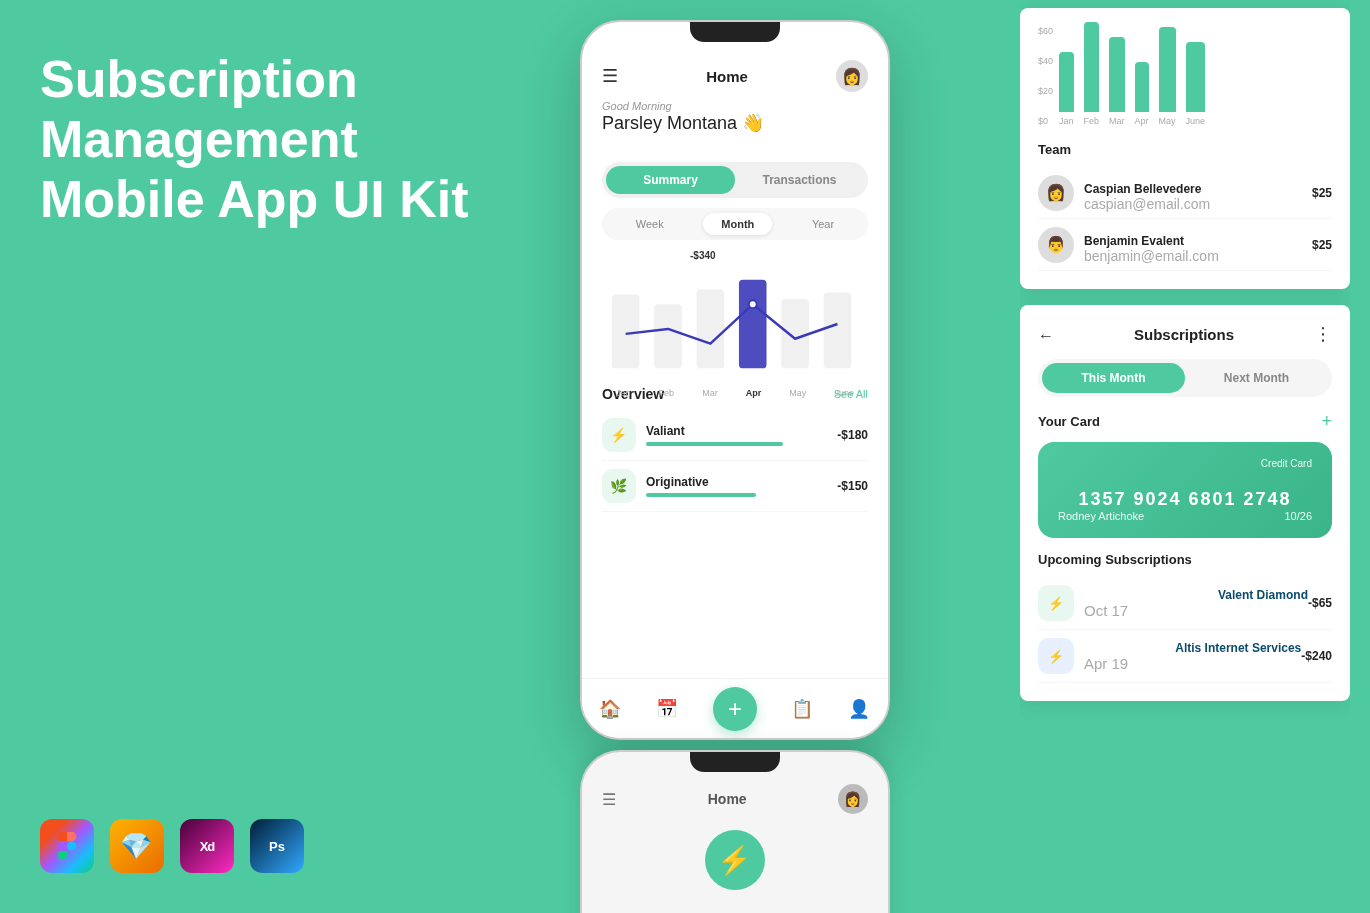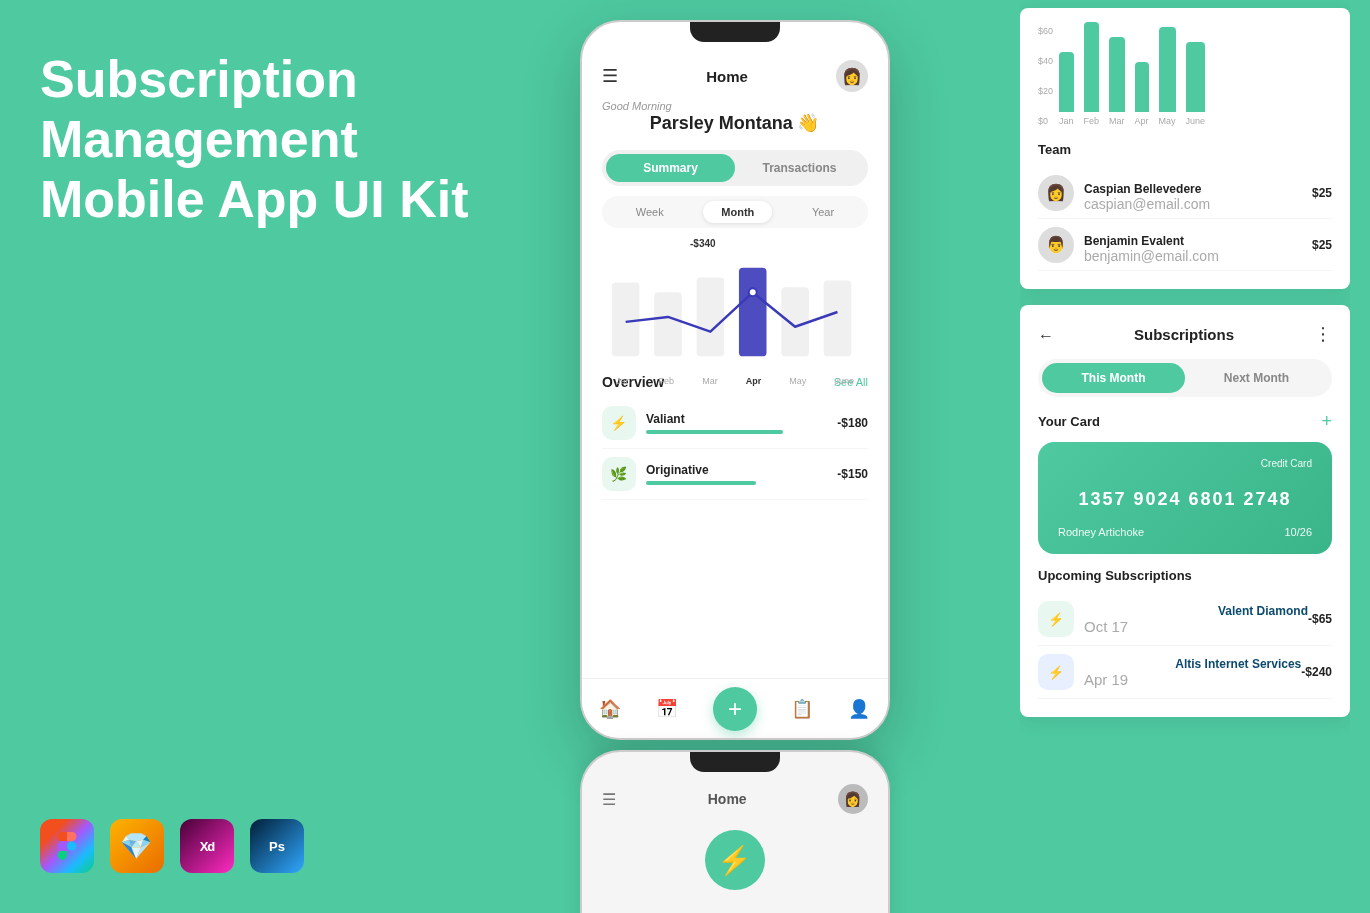--- a/index.html
+++ b/index.html
@@ -95,21 +95,21 @@
       background: #ddd;
       overflow: hidden;
       display: flex;
       align-items: center;
       justify-content: center;
       font-size: 16px;
     }
 
     
     .greeting-small { font-size: 11px; color: #999; margin-top: 0; font-style: italic; }
-    .greeting-name { font-size: 18px; font-weight: 700; color: #222; margin-bottom: 16px; text-align: center; }
+    .greeting-name { font-size: 18px; font-weight: 400; color: #222; margin-bottom: 28px; }
 
     
     .tab-bar {
       display: flex;
       border-radius: 25px;
       background: #f0f0f0;
       padding: 4px;
       margin-bottom: 10px;
     }
     .tab-btn {
@@ -369,21 +369,21 @@
     .add-btn { font-size: 18px; color: #4ec9a0; cursor: pointer; }
 
     .credit-card {
       background: linear-gradient(135deg, #4ec9a0, #3ab589);
       border-radius: 16px;
       padding: 16px 20px;
       color: white;
       margin-bottom: 14px;
     }
     .card-type { font-size: 10px; text-align: right; opacity: 0.9; margin-bottom: 20px; }
-    .card-number { font-size: 18px; font-weight: 600; letter-spacing: 2px; margin-bottom: 16px; text-align: center; }
+    .card-number { font-size: 18px; font-weight: 600; letter-spacing: 2px; text-align: center; }
     .card-footer { display: flex; justify-content: space-between; font-size: 11px; opacity: 0.9; }
 
     .upcoming-title { font-size: 13px; font-weight: 700; color: #222; margin-bottom: 10px; }
     .upcoming-item {
       display: flex;
       align-items: center;
       padding: 8px 0;
       border-bottom: 1px solid #f5f5f5;
     }
     .upcoming-logo {

